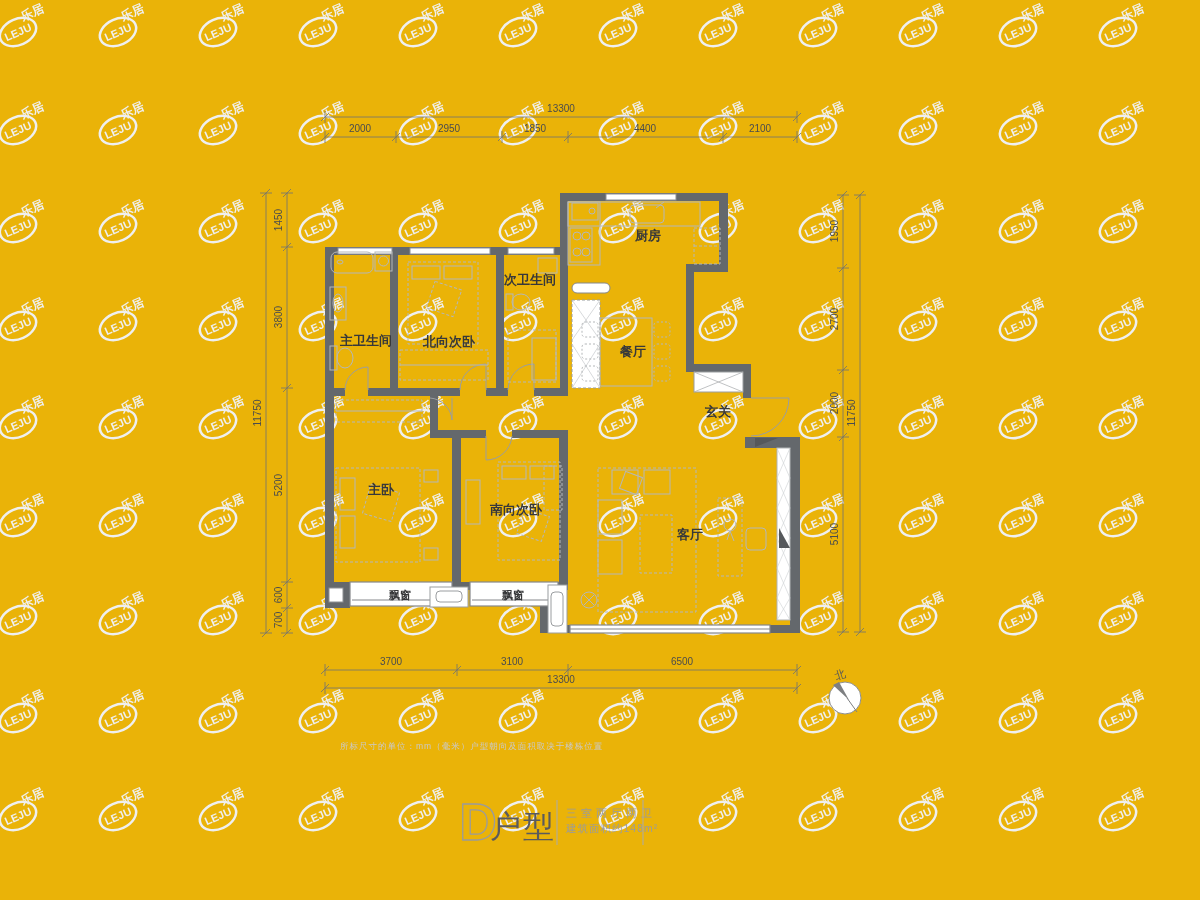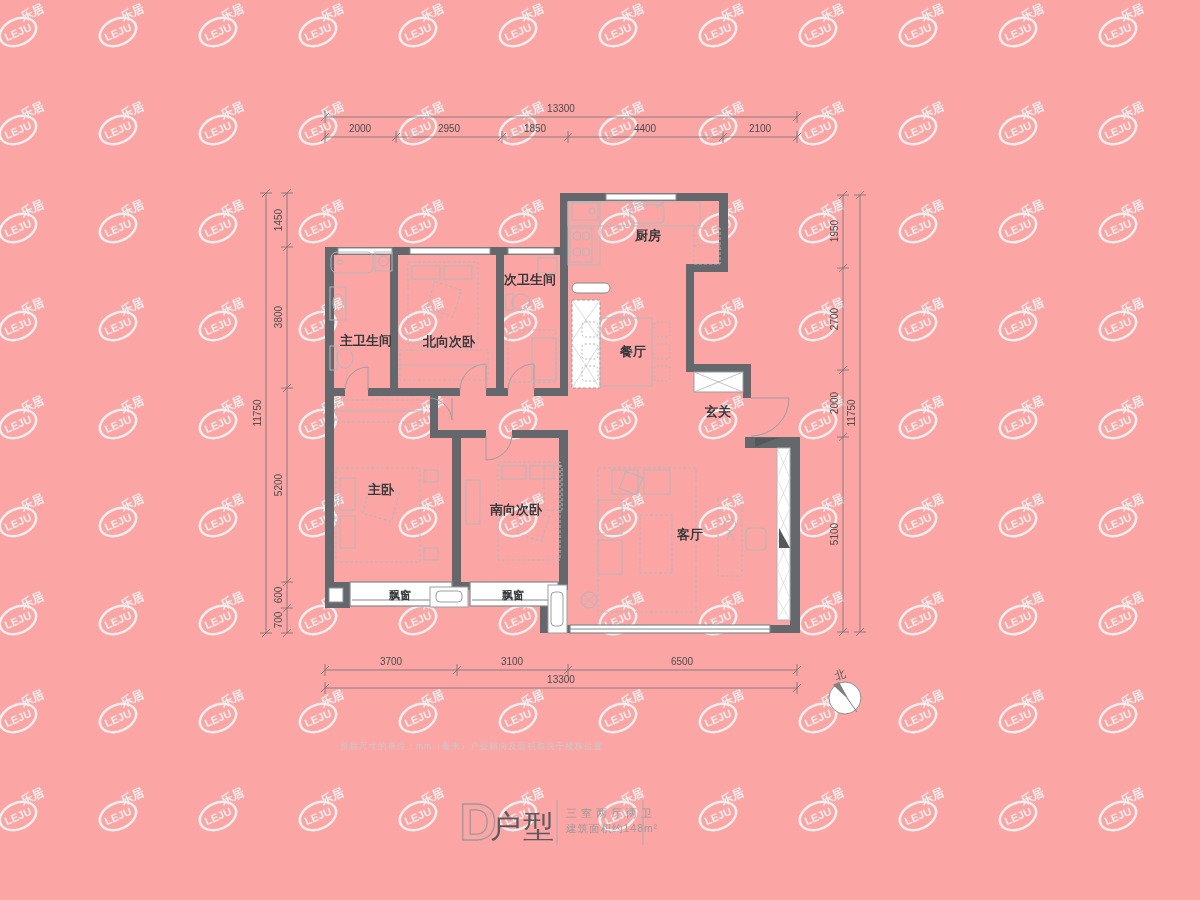--- a/index.html
+++ b/index.html
@@ -1,17 +1,17 @@
 <!DOCTYPE html>
 <html><head>
 <meta charset="utf-8">
 <style>
   html,body{margin:0;padding:0;background:#fff;width:1200px;height:900px;overflow:hidden;
     font-family:"Liberation Sans","DejaVu Sans",sans-serif;}
-  #stage{position:relative;width:1200px;height:900px;background:#fca5a5;}
+  #stage{position:relative;width:1200px;height:900px;background:#eab308;}
   svg text{user-select:none;}
   .dimtxt{font-size:10px;fill:#4a4c4e;}
   .roomlbl{font-size:13px;font-weight:bold;fill:#37383a;}
   .roomlbl-sm{font-size:11px;font-weight:bold;fill:#37383a;}
   .wm{opacity:1;}
 </style>
 </head>
 <body>
 <div id="stage">
 

